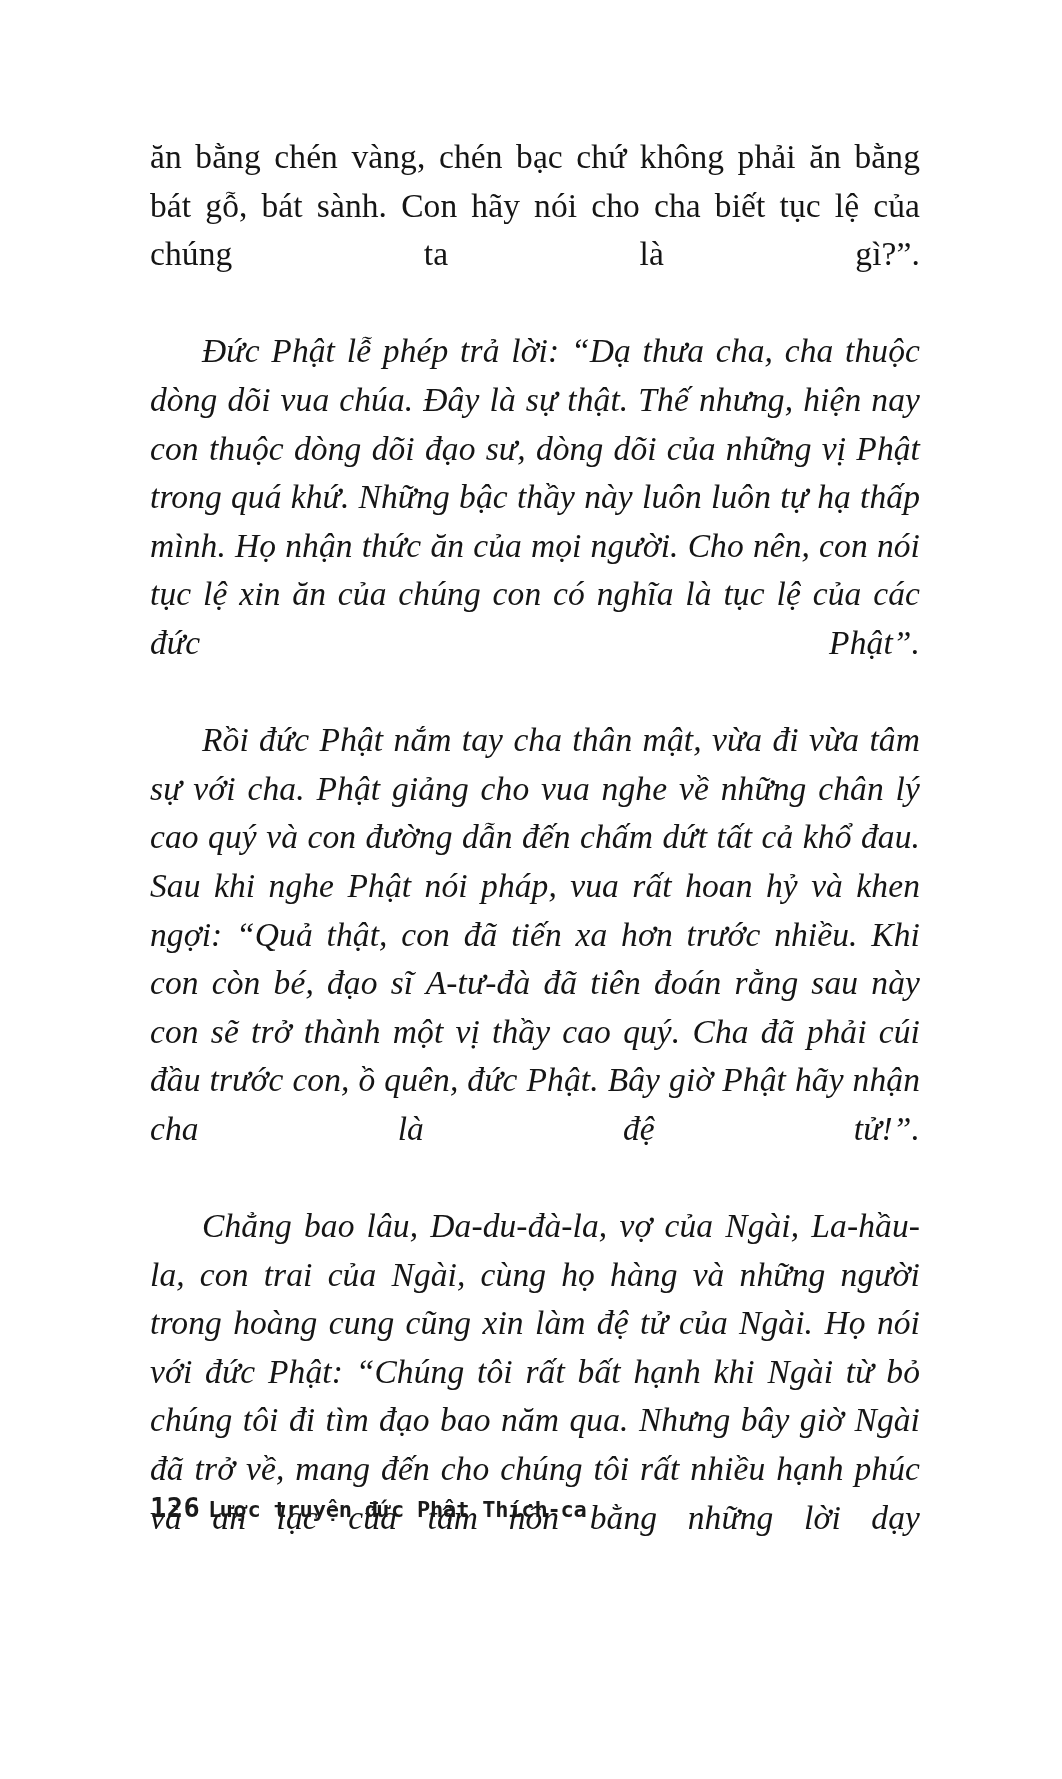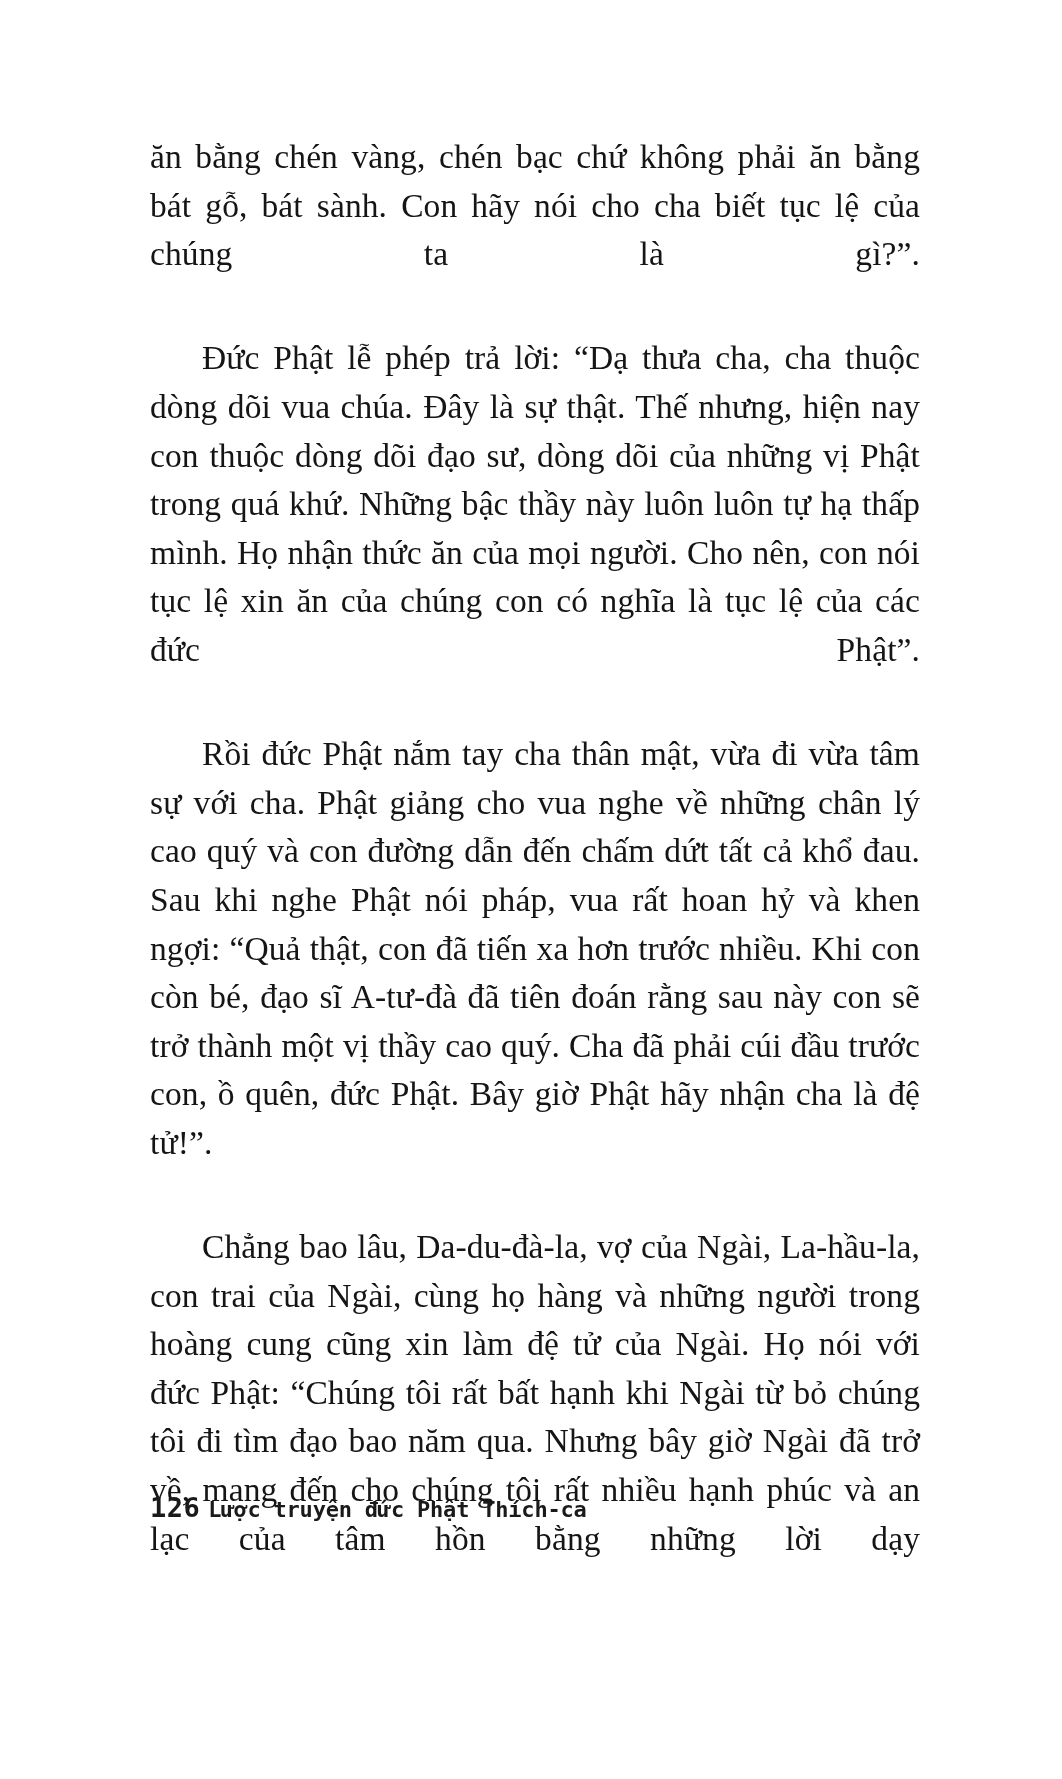--- a/index.html
+++ b/index.html
@@ -33,21 +33,22 @@
     font-size: 33.5px;
     line-height: 48.6px;
     text-align: justify;
     text-justify: inter-word;
     letter-spacing: 0.1px;
     word-spacing: 0.4px;
     color: #151515;
     hyphens: none;
   }
   .para + .para {
-    margin-top: 7px;
+    margin-top: 0;
+    font-style: italic;
   }
   .para.indent {
     text-indent: 52px;
   }
   
   .para::after {
     content: "";
     display: inline-block;
     width: 100%;
   }

